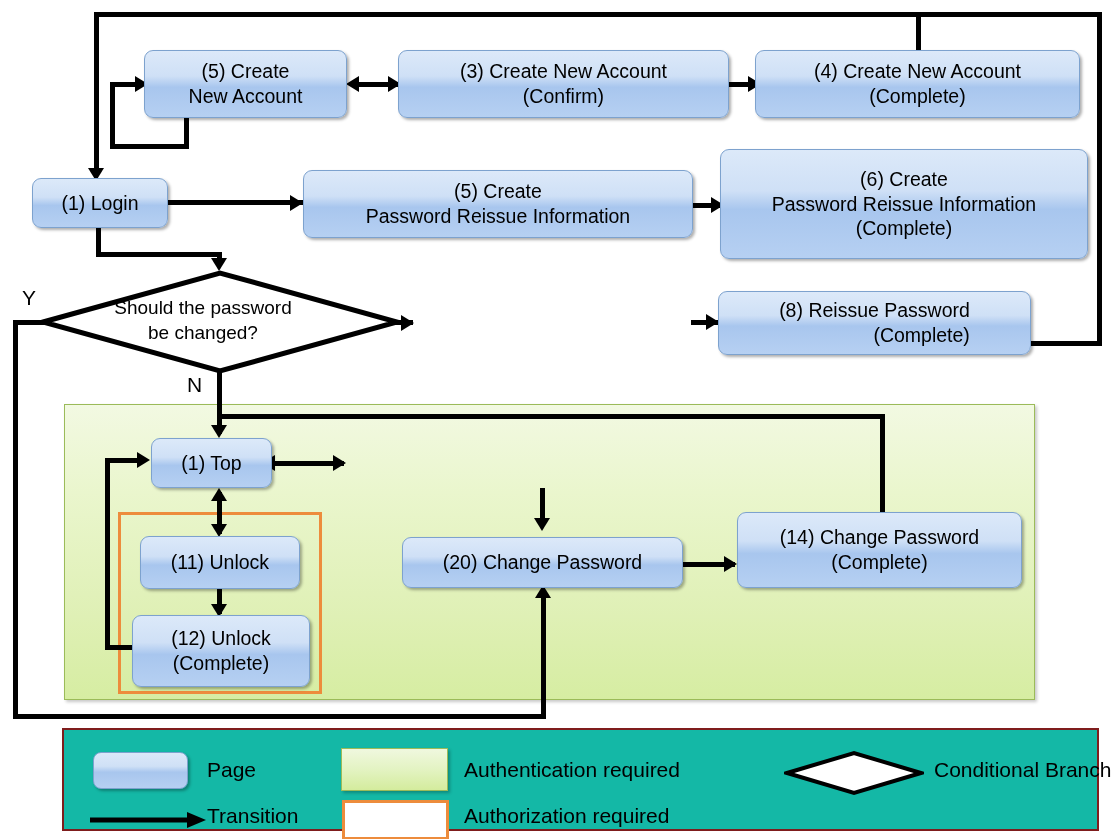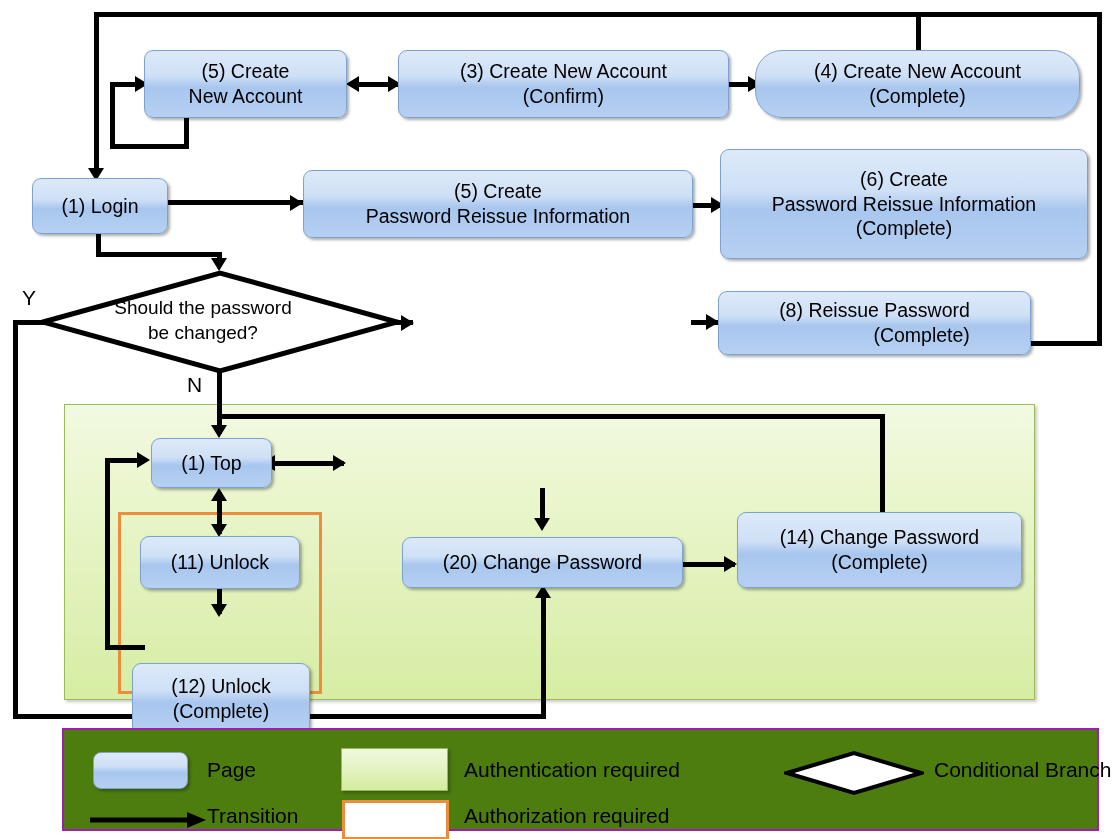--- a/index.html
+++ b/index.html
@@ -85,22 +85,22 @@
   .branch-label {
     position: absolute;
     font-size: 21px;
     color: #000;
     z-index: 7;
   }
   
   #legend {
     position: absolute;
     box-sizing: border-box;
-    border: 2px solid #a21caf;
-    background: #4d7c0f;
+    border: 2px solid #7f1d1d;
+    background: #14b8a6;
     z-index: 8;
   }
   .legend-swatch-page {
     position: absolute;
     box-sizing: border-box;
     border: 1px solid #7da2ce;
     border-radius: 8px;
     background: linear-gradient(to bottom, #dce9f9 0%, #cfe0f6 38%, #a8c6ee 55%, #b6d0f2 100%);
     box-shadow: 2px 2px 3px rgba(0,0,0,0.3);
   }
@@ -207,48 +207,48 @@
       <polygon points="3,52 180,3 357,52 180,101" fill="#ffffff" stroke="#000000" stroke-width="5"></polygon>
     </svg>
   </div>
   <div class="diamond-label" style="left:78px; top:296px; width:250px;">Should the password
 be changed?</div>
   <div class="branch-label" style="left:22px; top:286px;">Y</div>
   <div class="branch-label" style="left:187px; top:373px;">N</div>
 
   <div class="authz-region" style="left:118px; top:512px; width:204px; height:182px;"></div>
 
-  <div class="page-box" style="left:32px; top:178px; width:136px; height:56px;">(1) Login</div>
+  <div class="page-box" style="left:32px; top:178px; width:136px; height:50px;">(1) Login</div>
 
   <div class="page-box" style="left:144px; top:50px; width:203px; height:68px;">(5) Create
 New Account</div>
 
   <div class="page-box" style="left:398px; top:50px; width:331px; height:68px;">(3) Create New Account
 (Confirm)</div>
 
-  <div class="page-box" style="left:755px; top:50px; width:325px; height:68px;border-radius:27px;">(4) Create New Account
+  <div class="page-box" style="left:755px; top:50px; width:325px; height:68px;">(4) Create New Account
 (Complete)</div>
 
   <div class="page-box" style="left:303px; top:170px; width:390px; height:68px;">(5) Create
 Password Reissue Information</div>
 
   <div class="page-box" style="left:720px; top:149px; width:368px; height:110px;">(6) Create
 Password Reissue Information
 (Complete)</div>
 
 
   <div class="page-box" style="left:718px; top:291px; width:313px; height:64px;text-align:right;">(8) Reissue Password
 (Complete)</div>
 
   <div class="page-box" style="left:151px; top:438px; width:121px; height:50px;">(1) Top</div>
 
 
   <div class="page-box" style="left:140px; top:536px; width:160px; height:53px;">(11) Unlock</div>
 
-  <div class="page-box" style="left:132px; top:615px; width:178px; height:72px;margin-top:48px;">(12) Unlock
+  <div class="page-box" style="left:132px; top:615px; width:178px; height:72px;">(12) Unlock
 (Complete)</div>
 
   <div class="page-box" style="left:402px; top:537px; width:281px; height:51px;">(20) Change Password</div>
 
   <div class="page-box" style="left:737px; top:512px; width:285px; height:76px;">(14) Change Password
 (Complete)</div>
 
   <div id="legend" style="left:62px; top:728px; width:1037px; height:103px;">
 
     <div class="legend-swatch-page" style="left:29px; top:22px; width:95px; height:37px;"></div>

